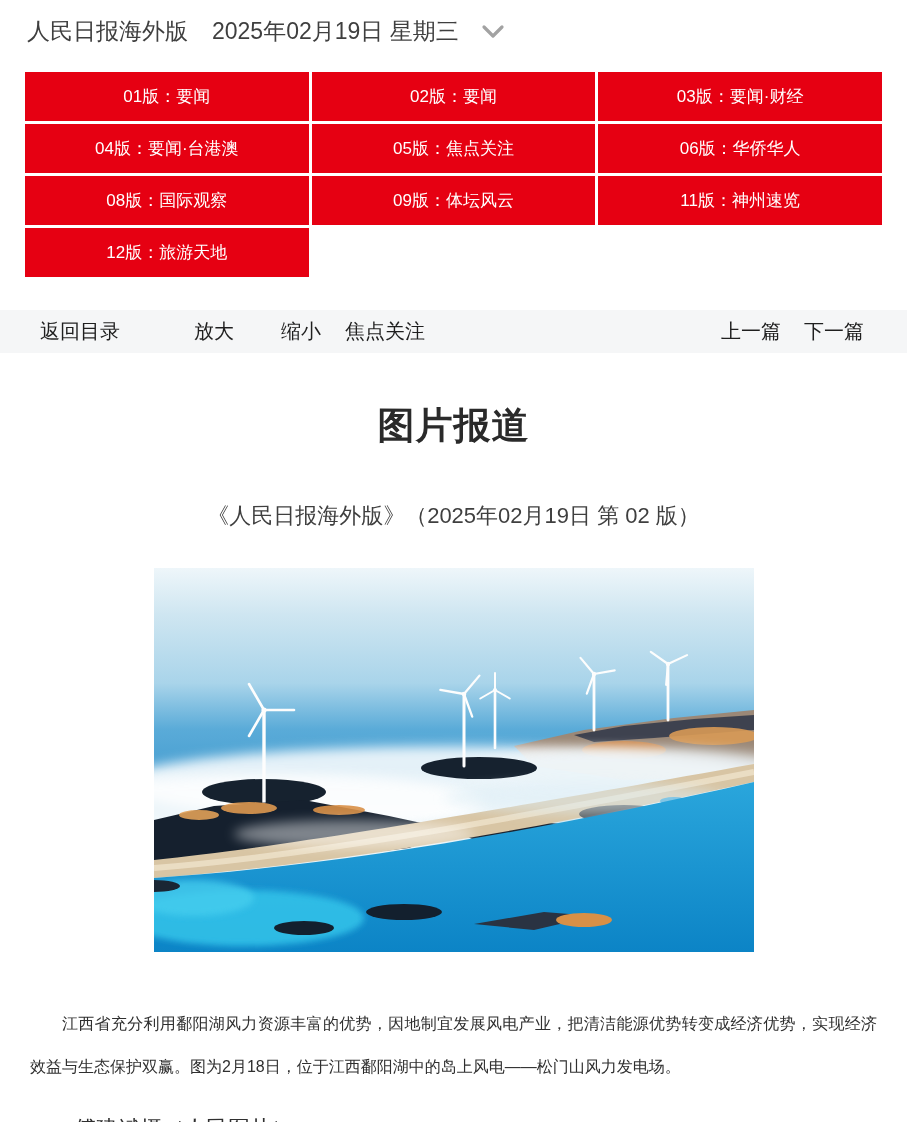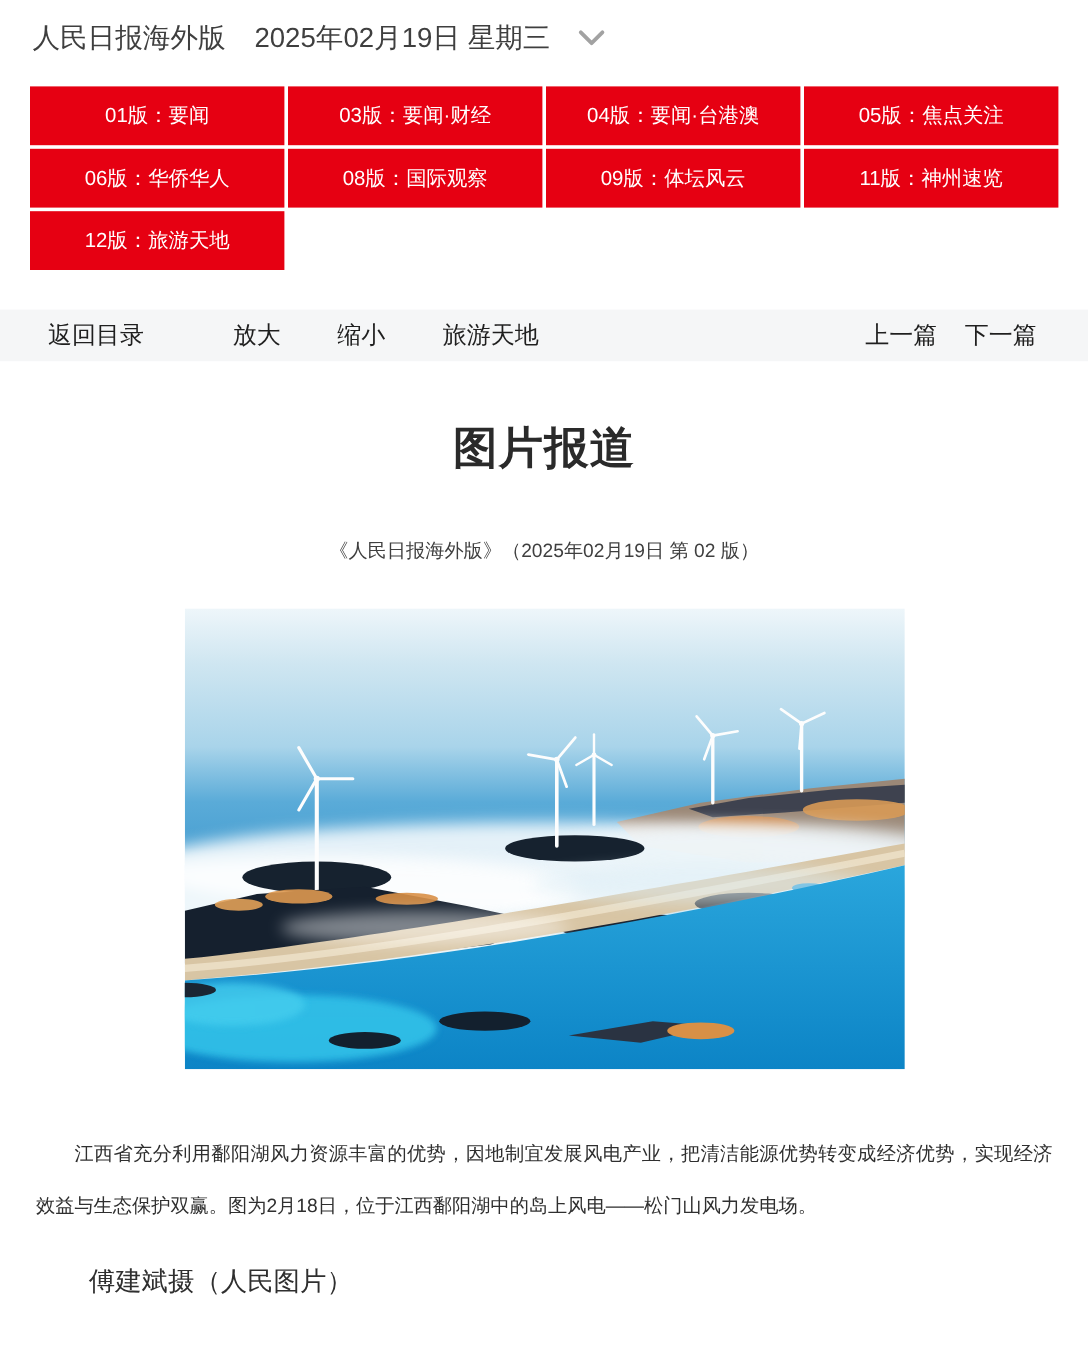--- a/index.html
+++ b/index.html
@@ -19,48 +19,48 @@
   .header{
     padding:16px 27px 0 27px;
     display:flex;align-items:center;
     font-size:23px;color:var(--text-mid);
   }
   .header .date{margin-left:24px;}
   .chevron{margin-left:22px;display:inline-flex;align-items:center;cursor:pointer;}
   
   .nav-grid{
     margin:25px 25px 0 25px;
-    display:grid;grid-template-columns:repeat(4,1fr);
+    display:grid;grid-template-columns:repeat(3,1fr);
     gap:3px;
   }
   .nav-cell{
     background:var(--brand-red);color:#ffffff;
     height:49px;display:flex;align-items:center;justify-content:center;
     font-size:17px;cursor:pointer;white-space:nowrap;
   }
   
   .toolbar{
     margin-top:33px;height:43px;background:var(--toolbar-bg);
     display:flex;align-items:center;
     padding:0 43px 0 40px;font-size:20px;color:#1f1f1f;
   }
   .tb-item{cursor:pointer;white-space:nowrap;}
   .tb-back{margin-right:74px;}
   .tb-zoomin{margin-right:47px;}
-  .tb-zoomout{margin-right:48px;}
+  .tb-zoomout{margin-right:24px;}
   .tb-spacer{flex:1;}
   .tb-prev{margin-right:23px;}
   
   .article-title{
     margin-top:48px;text-align:center;
     font-size:37px;font-weight:bold;color:#2a2a2a;letter-spacing:1px;
   }
   .source-line{
     margin-top:50px;text-align:center;
-    font-size:16px;color:var(--text-mid);
+    font-size:22px;color:var(--text-mid);
   }
   .photo-wrap{
     width:600px;height:384px;margin:37px auto 0 auto;
   }
   .photo-wrap svg{display:block;}
   .caption{
     margin:50px 30px 0 30px;
     font-size:16px;line-height:43px;color:#2f2f2f;
     text-align:justify;
   }
@@ -75,35 +75,36 @@
   <span class="date">2025年02月19日 星期三</span>
   <span class="chevron">
     <svg width="24" height="16" viewBox="0 0 24 16">
       <polyline points="3,3 12,12 21,3" fill="none" stroke="#a2a2a2" stroke-width="3.2" stroke-linecap="round" stroke-linejoin="round"></polyline>
     </svg>
   </span>
 </div>
 
 <div class="nav-grid">
   <div class="nav-cell">01版：要闻</div>
+  <div class="nav-cell">02版：要闻</div>
   <div class="nav-cell">03版：要闻·财经</div>
   <div class="nav-cell">04版：要闻·台港澳</div>
   <div class="nav-cell">05版：焦点关注</div>
   <div class="nav-cell">06版：华侨华人</div>
   <div class="nav-cell">08版：国际观察</div>
   <div class="nav-cell">09版：体坛风云</div>
   <div class="nav-cell">11版：神州速览</div>
   <div class="nav-cell">12版：旅游天地</div>
 </div>
 
 <div class="toolbar">
   <span class="tb-item tb-back">返回目录</span>
   <span class="tb-item tb-zoomin">放大</span>
   <span class="tb-item tb-zoomout">缩小</span>
-  <span class="tb-item">旅游天地</span>
+  <span class="tb-item">焦点关注</span>
   <span class="tb-spacer"></span>
   <span class="tb-item tb-prev">上一篇</span>
   <span class="tb-item">下一篇</span>
 </div>
 
 <div class="article-title">图片报道</div>
 
 <div class="source-line">《人民日报海外版》（2025年02月19日 第 02 版）</div>
 
 <div class="photo-wrap">

